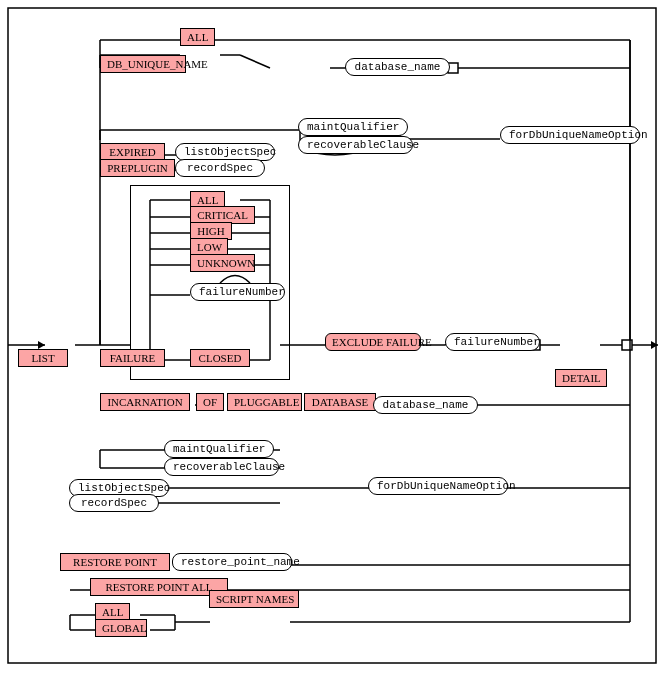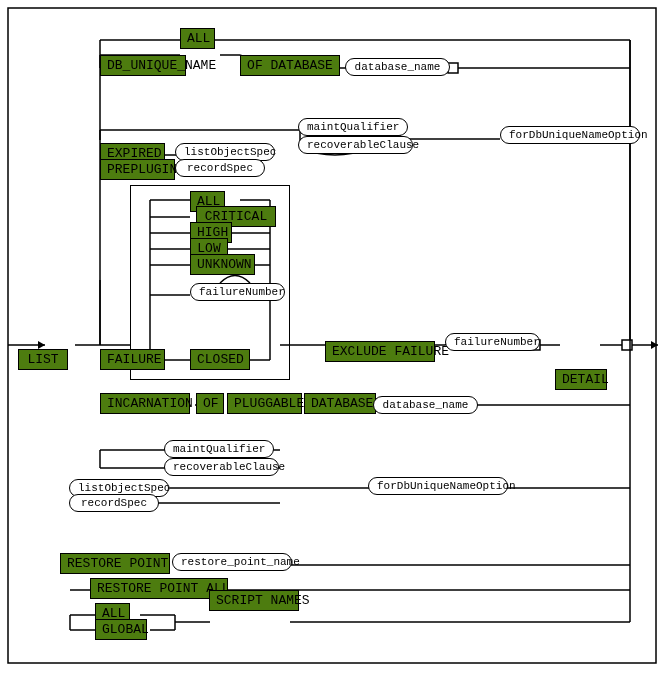--- a/index.html
+++ b/index.html
@@ -20,25 +20,25 @@
     }
     svg {
       position: absolute;
       top: 0; left: 0;
       width: 666px;
       height: 673px;
     }
     .node {
       position: absolute;
       border: 1.5px solid #000;
-      background: #4d7c0f;
+      background: #fca5a5;
       padding: 2px 6px;
       white-space: nowrap;
-      font-family: Liberation Mono, monospace;
-      font-size: 13px;
+      font-family: Liberation Serif, serif;
+      font-size: 11px;
       text-align: center;
     }
     .node-rounded {
       position: absolute;
       border: 1.5px solid #000;
       background: #fff;
       padding: 2px 8px;
       border-radius: 10px;
       white-space: nowrap;
       font-family: 'Courier New', monospace;
@@ -191,21 +191,20 @@
 
     <line x1="630" y1="40" x2="630" y2="622" stroke="#000" stroke-width="1.5"></line>
   </svg>
 
   <div class="node" style="left:18px; top:333px; width:50px;margin-top:16px;">LIST</div>
 
   <div class="node" style="left:180px; top:28px; width:35px;">ALL</div>
 
   <div class="node" style="left:100px; top:55px; width:86px;text-align:center;">DB_UNIQUE_NAME</div>
 
-  <div class="node" style="left:240px; top:55px; width:100px;">OF DATABASE</div>
 
   <div class="node-rounded" style="left:345px; top:58px; width:105px;">database_name</div>
 
   <div class="node-rounded" style="left:298px; top:118px; width:110px;">maintQualifier</div>
 
   <div class="node-rounded" style="left:298px; top:136px; width:115px;">recoverableClause</div>
 
   <div class="node-rounded" style="left:500px; top:126px; width:140px;">forDbUniqueNameOption</div>
 
   <div class="node" style="left:100px; top:143px; width:65px;">EXPIRED</div>
@@ -213,35 +212,35 @@
   <div class="node" style="left:100px; top:159px; width:75px;">PREPLUGIN</div>
 
   <div class="node-rounded" style="left:175px; top:143px; width:100px;">listObjectSpec</div>
 
   <div class="node-rounded" style="left:175px; top:159px; width:90px;">recordSpec</div>
 
   <div style="position:absolute; left:130px; top:185px; width:160px; height:195px; border:1.5px solid #000; background:transparent;"></div>
 
   <div class="node" style="left:190px; top:191px; width:35px;">ALL</div>
 
-  <div class="node" style="left:196px; top:206px; width:80px;">CRITICAL</div>
+  <div class="node" style="left:190px; top:206px; width:65px;">CRITICAL</div>
 
   <div class="node" style="left:190px; top:222px; width:42px;">HIGH</div>
 
   <div class="node" style="left:190px; top:238px; width:38px;">LOW</div>
 
   <div class="node" style="left:190px; top:254px; width:65px;">UNKNOWN</div>
 
   <div class="node-rounded" style="left:190px; top:283px; width:95px;">failureNumber</div>
 
   <div class="node" style="left:190px; top:349px; width:60px;">CLOSED</div>
 
   <div class="node" style="left:100px; top:349px; width:65px;">FAILURE</div>
 
-  <div class="node" style="left:325px; top:341px; width:110px;">EXCLUDE FAILURE</div>
+  <div class="node" style="left:325px; top:333px; width:96px;border-radius:6px;">EXCLUDE FAILURE</div>
 
   <div class="node-rounded" style="left:445px; top:333px; width:95px;">failureNumber</div>
 
   <div class="node" style="left:555px; top:333px; width:52px;margin-top:36px;">DETAIL</div>
 
   <div class="node" style="left:100px; top:393px; width:90px;">INCARNATION</div>
 
   <div class="node" style="left:196px; top:393px; width:28px;">OF</div>
 
   <div class="node" style="left:227px; top:393px; width:75px;">PLUGGABLE</div>
@@ -255,21 +254,21 @@
   <div class="node-rounded" style="left:164px; top:458px; width:115px;">recoverableClause</div>
 
   <div class="node-rounded" style="left:69px; top:479px; width:100px;">listObjectSpec</div>
 
   <div class="node-rounded" style="left:69px; top:494px; width:90px;">recordSpec</div>
 
   <div class="node-rounded" style="left:368px; top:477px; width:140px;">forDbUniqueNameOption</div>
 
   <div class="node" style="left:60px; top:553px; width:110px;">RESTORE POINT</div>
 
-  <div class="node-rounded" style="left:172px; top:553px; width:120px;">restore_point_name</div>
+  <div class="node-rounded" style="left:172px; top:553px; width:120px;border-radius:8px;">restore_point_name</div>
 
   <div class="node" style="left:60px; top:578px; width:138px;margin-left:30px;">RESTORE POINT ALL</div>
 
   <div class="node" style="left:95px; top:603px; width:35px;">ALL</div>
 
   <div class="node" style="left:95px; top:619px; width:52px;">GLOBAL</div>
 
   <div class="node" style="left:209px; top:590px; width:90px;">SCRIPT NAMES</div>
 
 </div>

